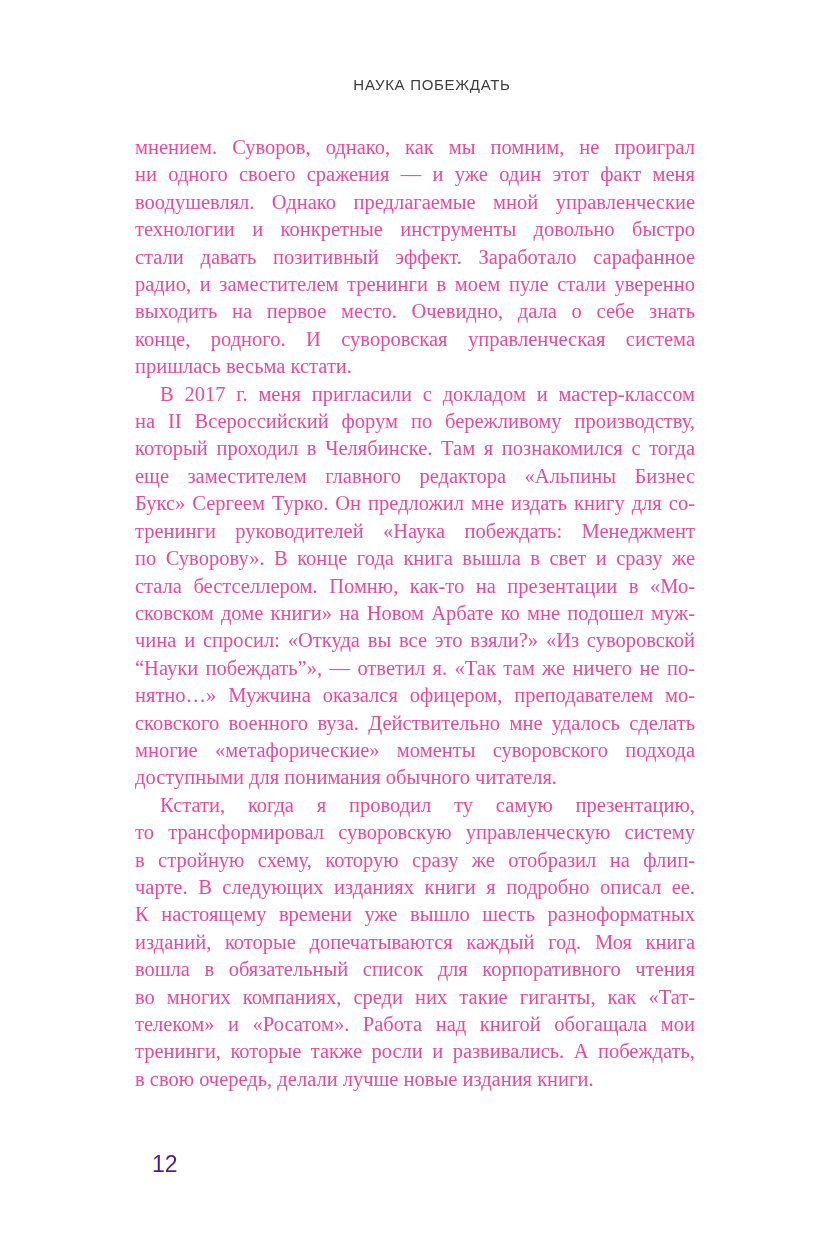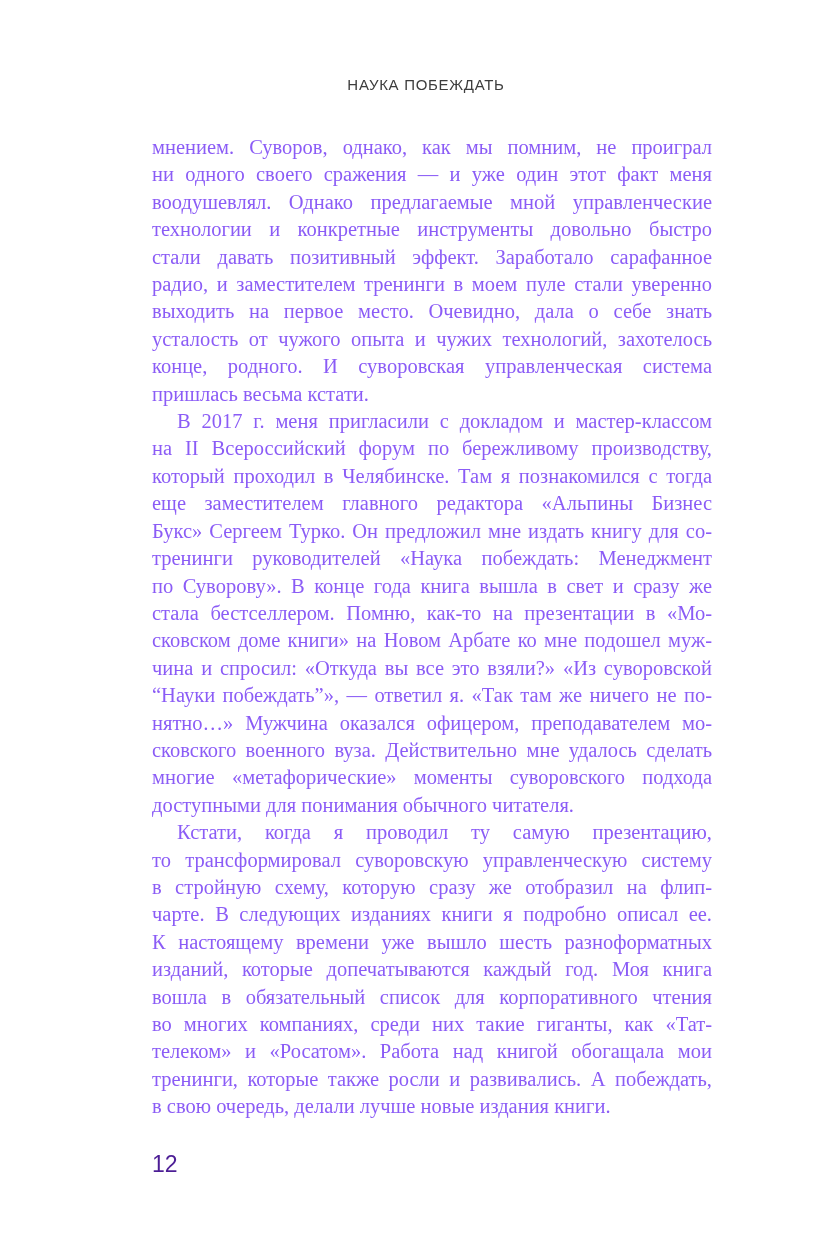--- a/index.html
+++ b/index.html
@@ -10,37 +10,37 @@
   .page {
     position: relative;
     width: 833px;
     height: 1240px;
     background: #ffffff;
     overflow: hidden;
   }
   .running-head {
     position: absolute;
     top: 76px;
-    left: 146px;
+    left: 152px;
     width: 560px;
     text-align: center;
     font-family: "Liberation Sans", "DejaVu Sans", sans-serif;
     font-size: 15px;
     letter-spacing: 0.7px;
     color: #3d3d3d;
   }
   .body-text {
     position: absolute;
     top: 134px;
-    left: 152px;
+    left: 135px;
     width: 560px;
     font-family: "Liberation Serif", "DejaVu Serif", serif;
     font-size: 20.5px;
     line-height: 27.4px;
-    color: #8b5cf6;
+    color: #ec4899;
   }
   .line {
     text-align: justify;
     text-align-last: justify;
   }
   .line.last {
     text-align-last: left;
   }
   .line.indent {
     text-indent: 25px;
@@ -61,21 +61,20 @@
   <div class="running-head">НАУКА ПОБЕЖДАТЬ</div>
 
   <div class="body-text">
       <div class="line">мнением. Суворов, однако, как мы помним, не проиграл</div>
       <div class="line">ни одного своего сражения — и уже один этот факт меня</div>
       <div class="line">воодушевлял. Однако предлагаемые мной управленческие</div>
       <div class="line">технологии и конкретные инструменты довольно быстро</div>
       <div class="line">стали давать позитивный эффект. Заработало сарафанное</div>
       <div class="line">радио, и заместителем тренинги в моем пуле стали уверенно</div>
       <div class="line">выходить на первое место. Очевидно, дала о себе знать</div>
-      <div class="line">усталость от чужого опыта и чужих технологий, захотелось</div>
       <div class="line">конце, родного. И суворовская управленческая система</div>
       <div class="line last">пришлась весьма кстати.</div>
       <div class="line indent">В 2017 г. меня пригласили с докладом и мастер-классом</div>
       <div class="line">на II Всероссийский форум по бережливому производству,</div>
       <div class="line">который проходил в Челябинске. Там я познакомился с тогда</div>
       <div class="line">еще заместителем главного редактора «Альпины Бизнес</div>
       <div class="line">Букс» Сергеем Турко. Он предложил мне издать книгу для со-</div>
       <div class="line">тренинги руководителей «Наука побеждать: Менеджмент</div>
       <div class="line">по Суворову». В конце года книга вышла в свет и сразу же</div>
       <div class="line">стала бестселлером. Помню, как-то на презентации в «Мо-</div>

